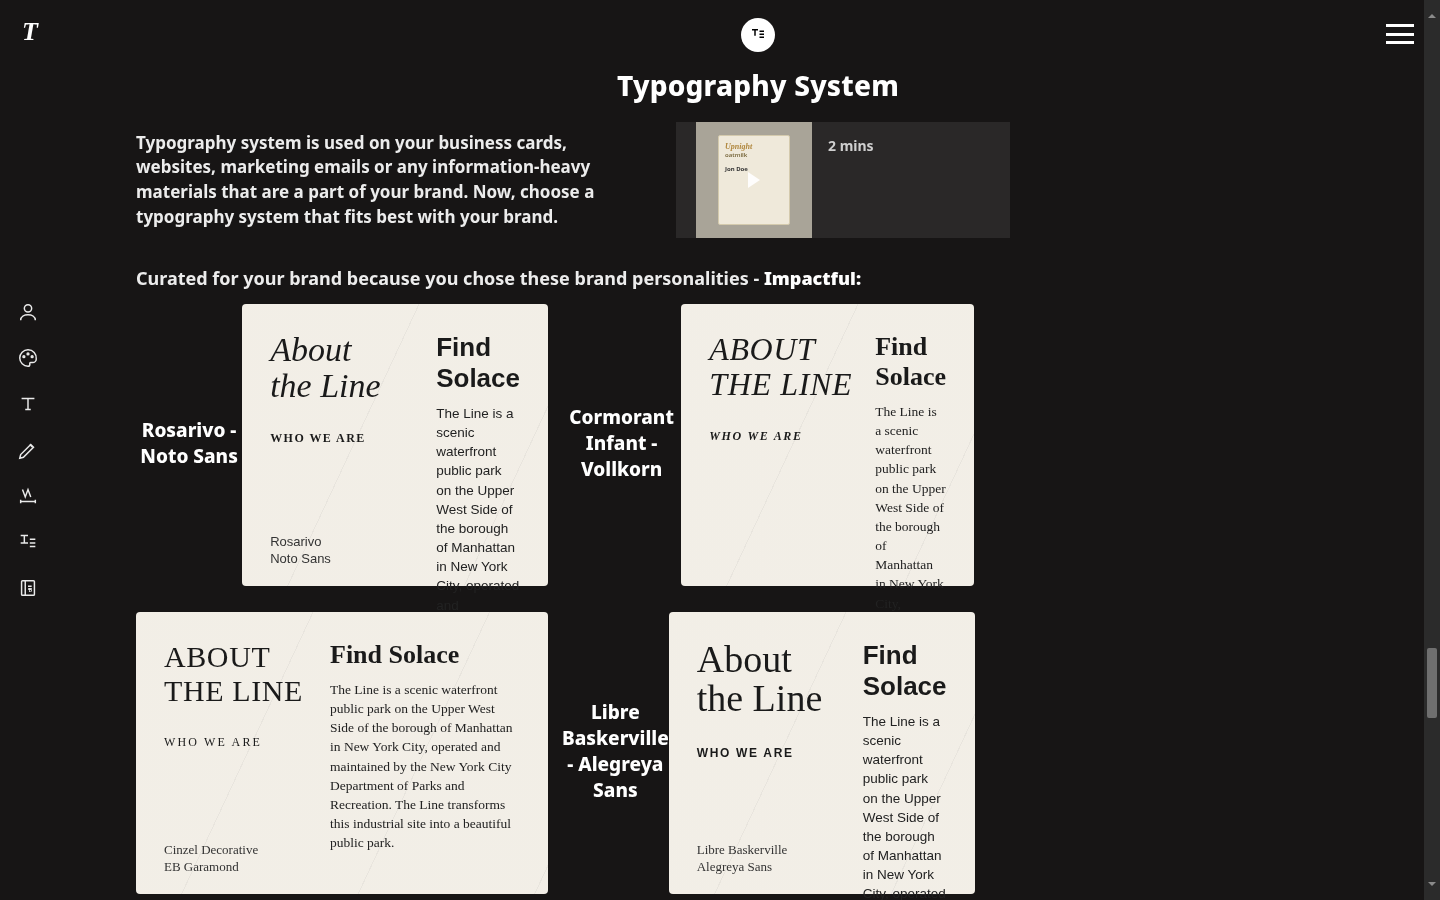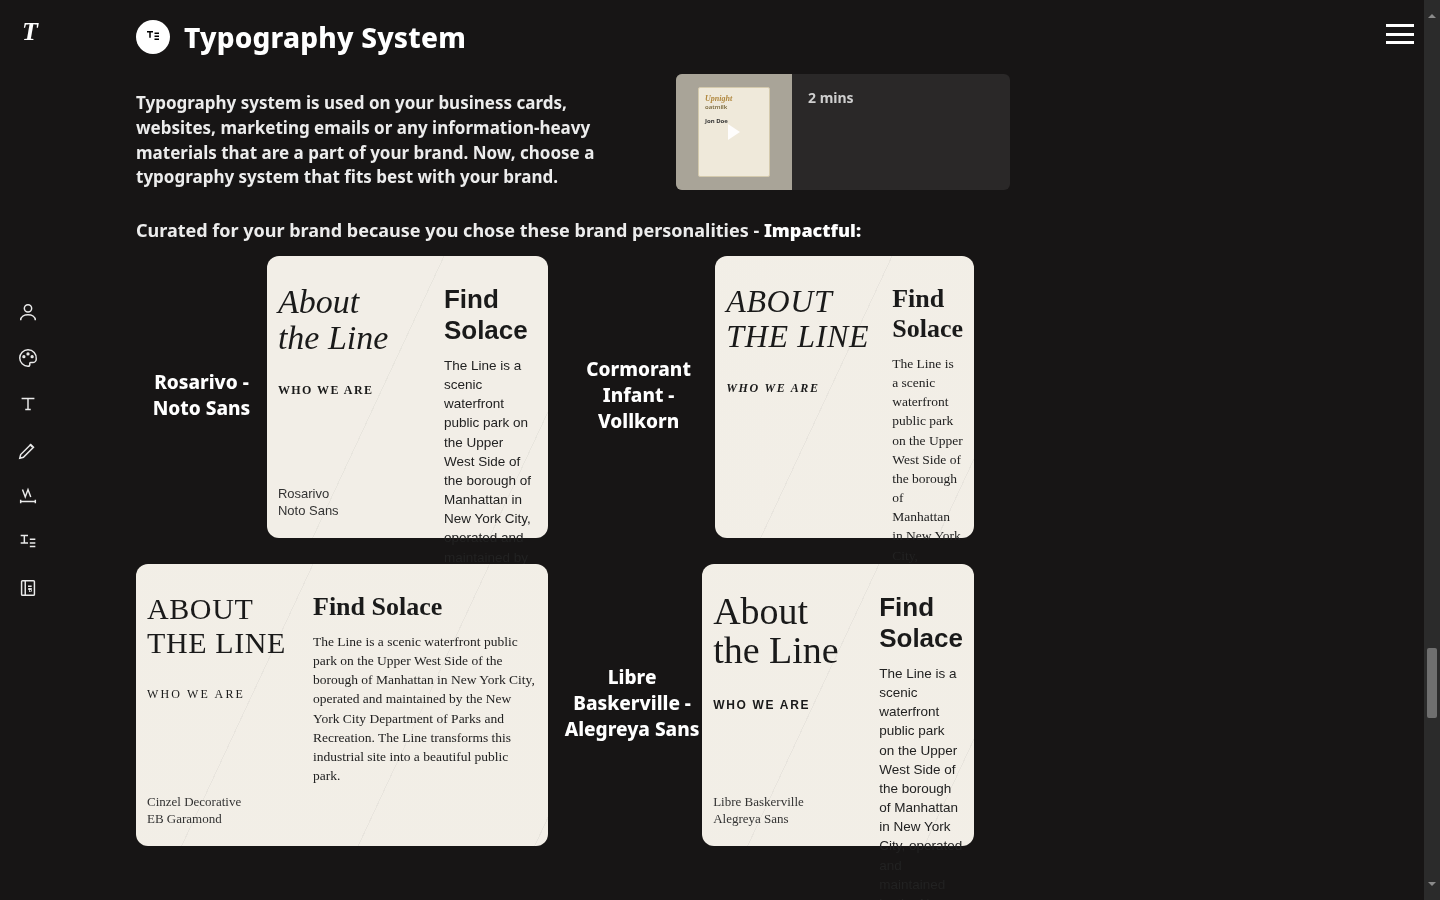--- a/index.html
+++ b/index.html
@@ -58,44 +58,46 @@
   
   .main{
     position:absolute;
     left:136px;top:18px;right:60px;bottom:0;
     overflow:hidden;
   }
 
   .page-title-row{
     display:flex;align-items:center;gap:14px;
     margin-bottom:10px;
+    flex-direction:column;
   }
   .title-badge{
     width:34px;height:34px;border-radius:50%;
     background:#fff;color:#000;
     display:flex;align-items:center;justify-content:center;
   }
   .title-badge svg{width:18px;height:18px;stroke:#000;fill:none;stroke-width:2}
   h1.page-title{
     margin:0;font-size:28px;font-weight:800;letter-spacing:.2px;
   }
 
   .intro-row{
-    display:flex;align-items:flex-end;gap:40px;
+    display:flex;align-items:center;gap:40px;
     margin-top:18px;
   }
   .intro-text{
     max-width:480px;
     font-size:17px;line-height:1.45;font-weight:700;color:#ececec;
   }
 
   .learn-card{
-    display:flex;background:var(--panel);border-radius:6px;overflow:hidden;
+    display:flex;background:var(--panel);border-radius:0;overflow:hidden;
     width:334px;height:116px;flex-shrink:0;cursor:pointer;
     margin-left:20px;
+    padding-left:20px;
   }
   .learn-thumb{
     width:116px;height:116px;background:#d9d2c3;
     position:relative;flex-shrink:0;
     display:flex;align-items:center;justify-content:center;
   }
   .learn-thumb::after{
     content:"";position:absolute;inset:0;background:rgba(0,0,0,.22);
   }
   .learn-thumb .biz{
@@ -123,21 +125,21 @@
   .grid{
     margin-top:14px;
     display:grid;
     grid-template-columns:412px 412px;
     gap:26px 14px;
   }
   .grid-col{display:flex;flex-direction:row;align-items:center}
   .card-title{font-size:19px;font-weight:800;text-align:center;margin:6px 0 10px}
   .type-card{
     width:412px;height:282px;background:var(--card);color:var(--card-text);
-    border-radius:12px;padding:28px 11px 18px;display:flex;gap:18px;
+    border-radius:4px;padding:28px 28px 18px;display:flex;gap:18px;
     cursor:pointer;
     background-image:
       linear-gradient(#faf8f4,#faf8f4),
       repeating-linear-gradient(115deg,rgba(0,0,0,.04) 0 1px,transparent 1px 160px);
     background-blend-mode:multiply;
     justify-content:center;
   }
   .tc-left{width:148px;display:flex;flex-direction:column;justify-content:space-between}
   .tc-left .h{font-size:34px;line-height:1.05;font-weight:400;margin:0}
   .tc-left .sub{font-size:12px;letter-spacing:.12em;margin-top:28px;font-weight:600;text-transform:uppercase}

